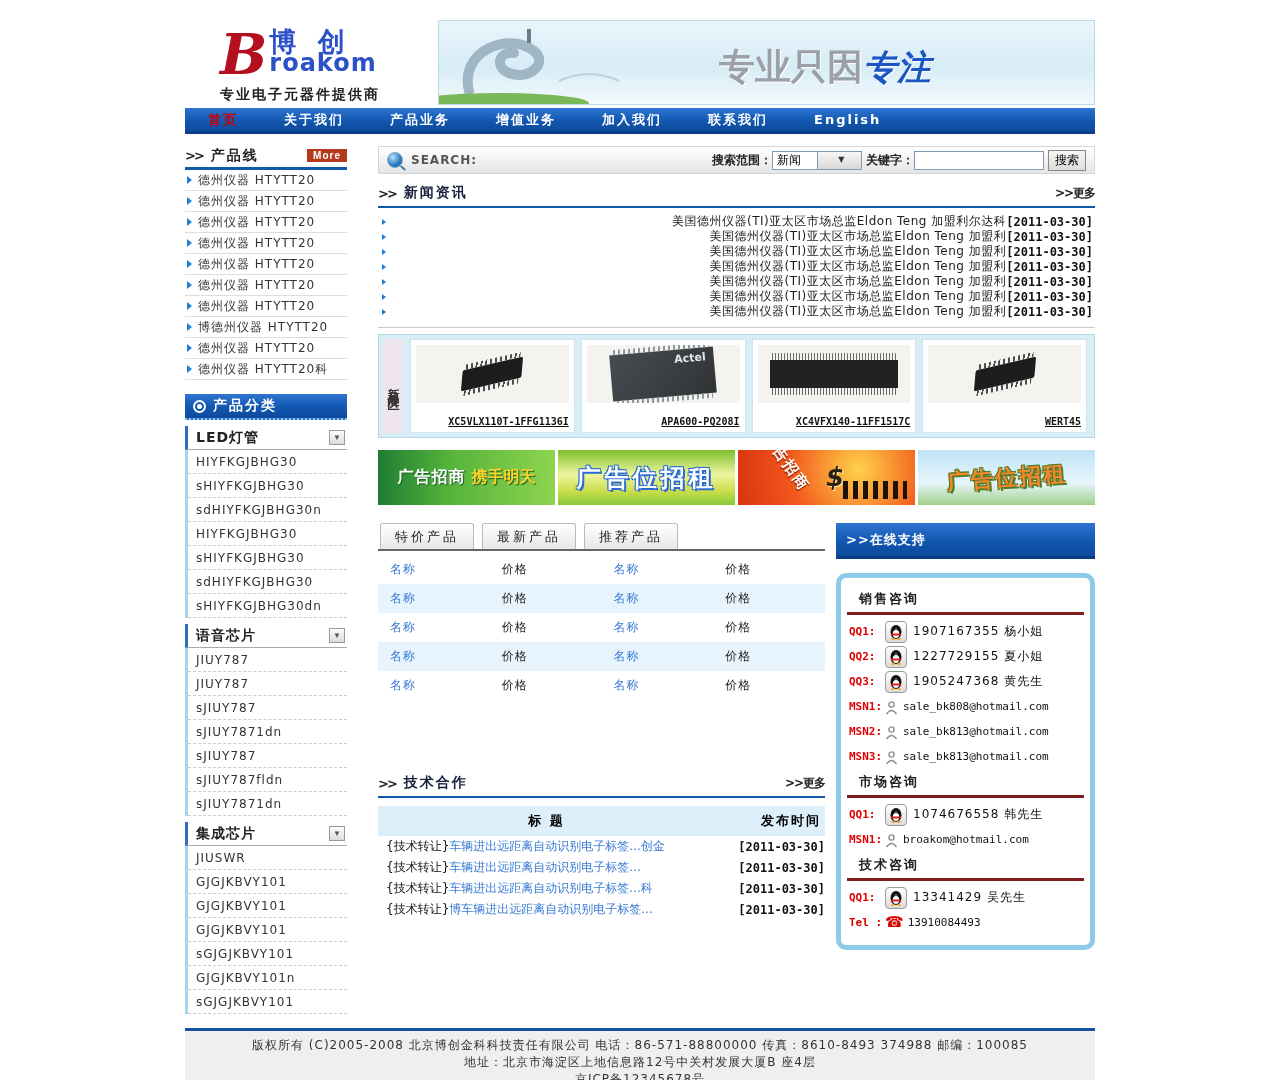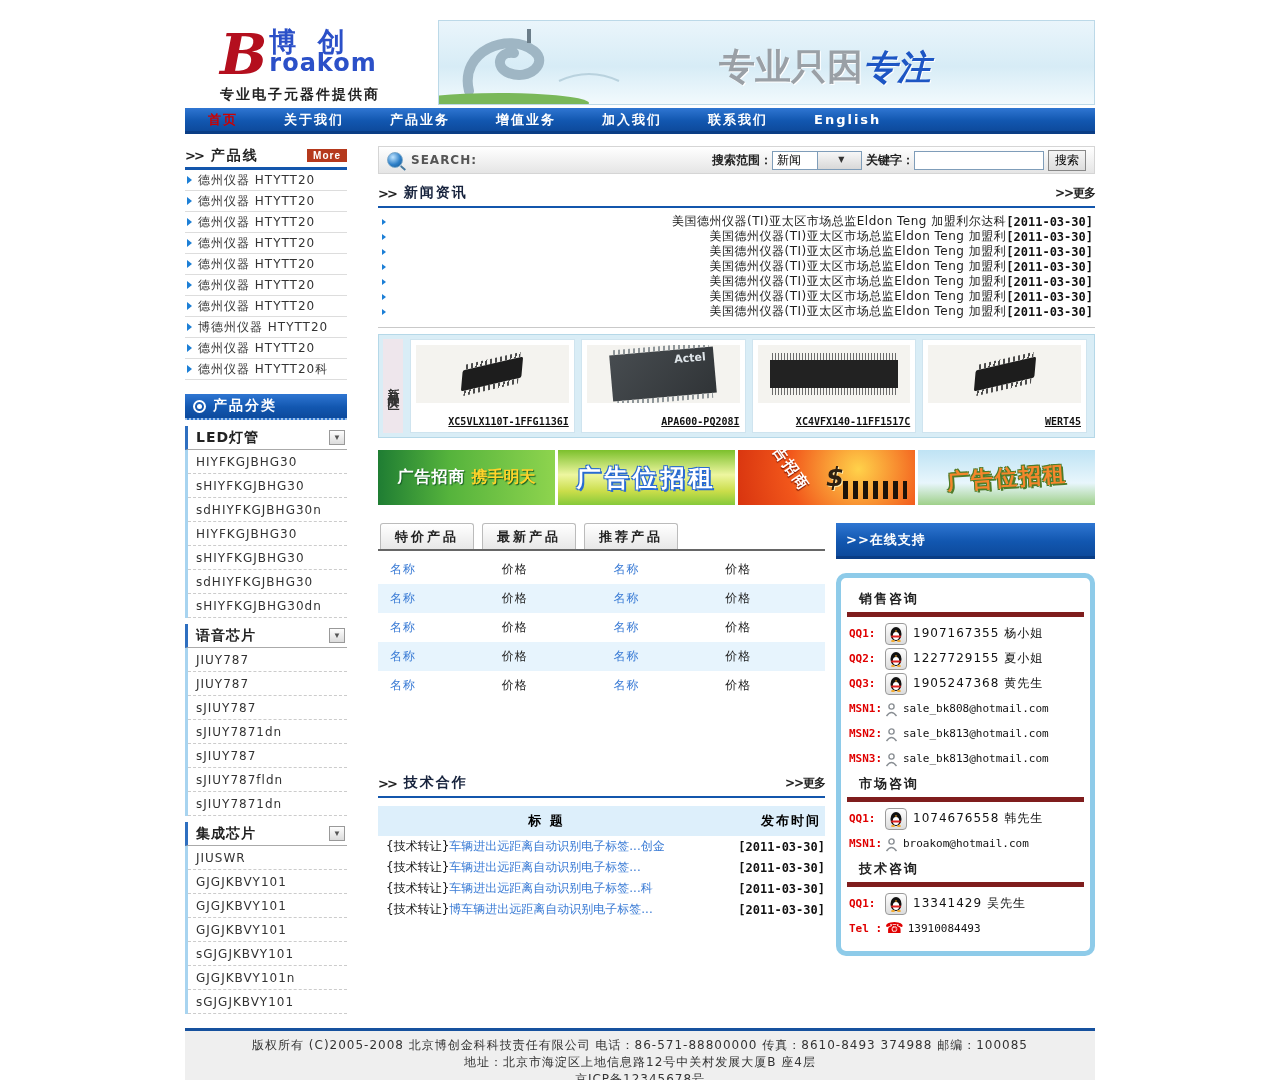--- a/index.html
+++ b/index.html
@@ -144,21 +144,21 @@
   .ad4 .t1 { color:#f5862c; font-weight:bold; font-size:22px; letter-spacing:2px; transform:rotate(-4deg);
              text-shadow:-1px -1px 0 #4f7d2a,1px -1px 0 #4f7d2a,-1px 1px 0 #4f7d2a,2px 2px 0 #4f7d2a; }
 
   
   .lower { display:flex; margin-top:18px; }
   .low-left { width:447px; margin-right:11px; }
   .low-right { flex:1; }
 
   .tabs { display:flex; border-bottom:2px solid #666; padding-left:2px; }
   .tab { background:linear-gradient(#ffffff,#e7e7e7); border:1px solid #bbb; border-bottom:none;
-         border-radius:3px 3px 0 0; padding:4px 14px 3px; font-size:13px; font-weight:bold;
+         border-radius:3px 3px 0 0; padding:4px 14px 3px; font-size:13px; font-weight:normal;
          color:#222; letter-spacing:3px; margin-right:8px; cursor:pointer; }
   .ptable { width:100%; border-collapse:collapse; margin-top:4px; }
   .ptable td { height:29px; font-size:12px; padding-left:12px; letter-spacing:1px; }
   .ptable tr:nth-child(even) { background:#e7f4fd; }
   .cell-link { color:#3a7bd5; cursor:pointer; }
   .cell-link.mono { font-family:"DejaVu Sans Mono","Liberation Mono",monospace; font-weight:bold; font-size:12px; }
   .cell-plain { color:#222; }
 
   .tech { margin-top:72px; }
   .ttable { width:100%; border-collapse:collapse; margin-top:8px; }
@@ -171,21 +171,21 @@
             font-weight:bold; color:#111; width:110px; }
   .th-title { text-align:center; }
   .th-date { text-align:right; padding-right:4px; }
 
   
   .sup-head { height:36px; background:linear-gradient(180deg,#2f76d2 0%,#1257b0 55%,#0d4a9c 100%);
               border-bottom:3px solid #0a3d85; color:#fff; font-size:13px; font-weight:bold;
               display:flex; align-items:center; padding-left:10px; letter-spacing:1px; }
   .sup-box { margin-top:14px; border:5px solid #8ecbe9; border-radius:10px; background:#fff; padding:8px 6px 10px; }
   .sup-sec-title { font-size:13px; font-weight:bold; color:#222; letter-spacing:2px;
-                   border-bottom:5px solid #7f1d1d; padding:4px 0 4px 12px; margin-bottom:4px; }
+                   border-bottom:3px solid #7f1d1d; padding:4px 0 4px 12px; margin-bottom:4px; }
   .sup-row { display:flex; align-items:center; min-height:25px; padding-left:2px; }
   .sup-label { color:#e00000; font-size:11px; font-weight:bold; width:36px; flex:none;
                font-family:"DejaVu Sans Mono","Liberation Mono",monospace; }
   .sup-text { font-size:12px; color:#111; letter-spacing:1px; }
   .sup-text.mono { font-family:"DejaVu Sans Mono","Liberation Mono",monospace; font-size:11px; letter-spacing:0; }
   .qq-ico { width:22px; height:22px; border:1px solid #9a9a9a; border-radius:4px; margin-right:6px;
             background:linear-gradient(#fefefe,#dcdcdc); display:flex; align-items:center; justify-content:center; flex:none; cursor:pointer; }
   .msn-ico { width:13px; height:14px; margin-right:5px; flex:none; }
   .tel-ico { color:#e00000; font-size:15px; margin-right:4px; line-height:1; }
 

